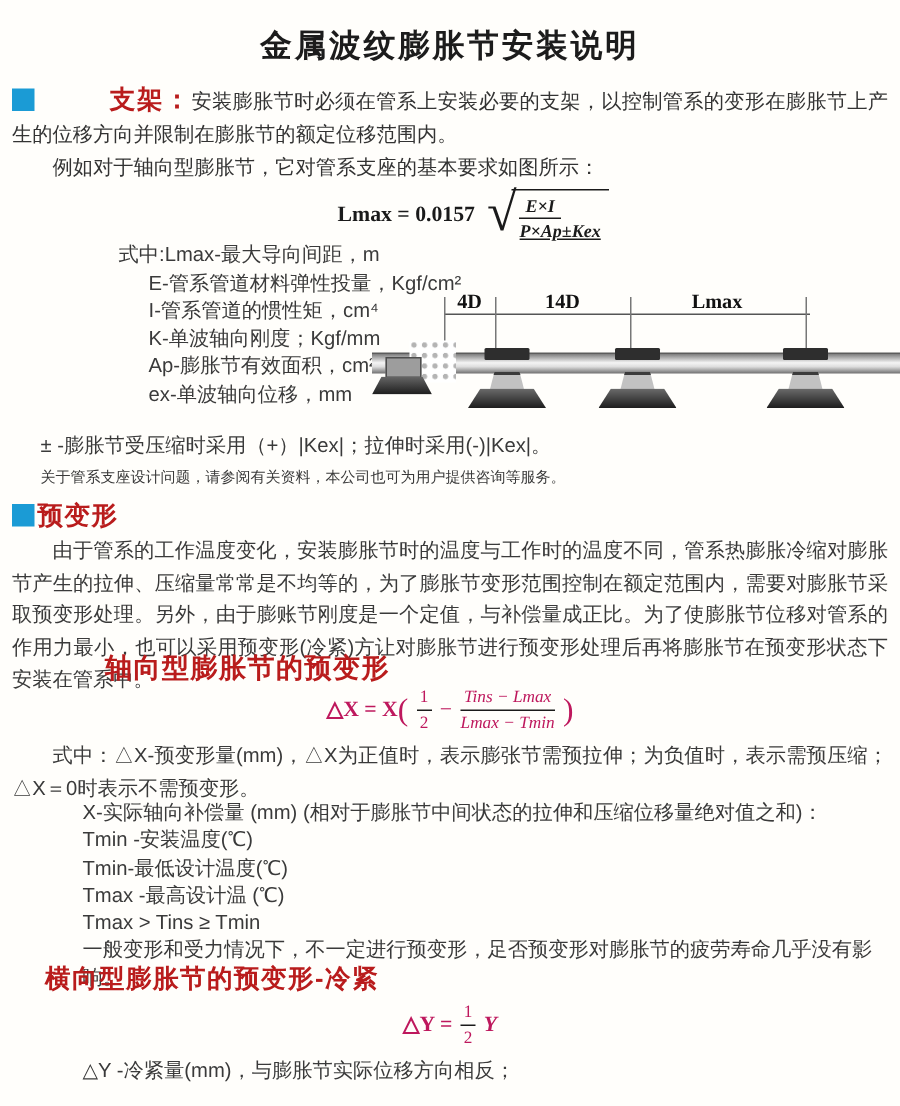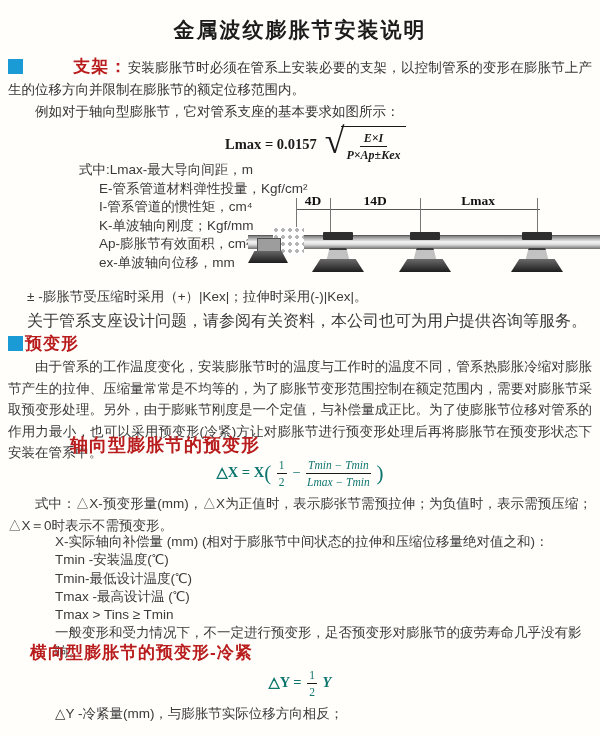--- a/index.html
+++ b/index.html
@@ -30,31 +30,31 @@
     font-size:13.5px;line-height:22px;text-align:justify;}
   .support-head{font-size:17px;font-weight:bold;margin-left:48px;letter-spacing:1px;}
   .example-line{text-indent:2em;}
   
   .formula1{top:126px;left:225px;
     font-family:"Liberation Serif",serif;font-size:14.5px;font-weight:bold;color:#1a1a1a;
     display:flex;align-items:center;}
   .sqrt{display:inline-flex;align-items:flex-start;margin-left:8px;}
   .radical{font-size:36px;font-weight:normal;line-height:30px;margin-right:-3px;}
   .sqrt-body{border-top:1.6px solid #1a1a1a;padding:2px 5px 0;}
-  .frac{display:inline-flex;flex-direction:column;align-items:center;
+  .frac{display:inline-flex;flex-direction:column;align-items:flex-start;
     font-size:12px;line-height:1.2;font-style:italic;font-weight:bold;}
   .frac .n{border-bottom:1.2px solid #1a1a1a;padding:0 4px 1px;}
-  .frac .d{padding-top:1px;}
+  .frac .d{padding-top:1px;text-decoration:underline;}
   .sqrt .frac .n{border-bottom:1.2px solid #1a1a1a;}
   
   .vars{top:161px;left:35px;width:250px;font-size:13.5px;line-height:18.6px;color:#3a3a3a;margin-left:44px;}
   .vars div{white-space:nowrap;}
   .vars .indent{margin-left:20px;}
   .pm-line{top:288px;left:27px;width:560px;font-size:13.5px;color:#3a3a3a;}
-  .consult-line{top:311px;left:27px;width:560px;font-size:16px;color:#3a3a3a;}
+  .consult-line{top:311px;left:27px;width:560px;font-size:10px;color:#3a3a3a;}
   
   .diagram{top:192px;left:246px;width:354px;height:98px;}
   .dim-line{position:absolute;left:50px;top:17px;width:244px;height:1px;background:#555;}
   .tick{position:absolute;top:6px;width:1px;height:38px;background:#777;}
   .dlabel{position:absolute;top:1px;transform:translateX(-50%);
     font-family:"Liberation Serif",serif;font-weight:bold;font-size:13.5px;color:#111;}
   .pipe{position:absolute;left:2px;top:43px;width:352px;height:13px;
     background:linear-gradient(#7d7d7d,#f4f4f4 45%,#dedede 65%,#6f6f6f);
     border-top:1px solid #5c5c5c;}
   .bellows{position:absolute;left:27px;top:35px;width:31px;height:28px;
@@ -73,21 +73,21 @@
   .anchor .abase{position:absolute;left:0;top:13px;width:40px;height:12px;
     background:linear-gradient(#666,#1d1d1d);
     clip-path:polygon(16% 0,84% 0,100% 100%,0 100%);}
   
   .sec2-head{top:332px;left:8px;font-size:17px;font-weight:bold;letter-spacing:1px;}
   .sec2-para{top:356px;left:8px;width:584px;
     font-size:13.5px;line-height:21.5px;text-align:justify;text-indent:2em;color:#3a3a3a;}
   
   .axial-head{top:433px;left:70px;font-size:18px;font-weight:bold;letter-spacing:1px;}
   .mathline{left:0;width:600px;text-align:center;
-    font-family:"Liberation Serif",serif;font-size:14.5px;color:#0f766e;}
+    font-family:"Liberation Serif",serif;font-size:14.5px;color:#be185d;}
   .axial-formula{top:458px;}
   .mathline .bold{font-weight:bold;}
   .mfrac{display:inline-flex;flex-direction:column;vertical-align:middle;
     font-size:11.5px;line-height:1.25;margin:0 2px;}
   .mfrac .n{border-bottom:1.1px solid #1a1a1a;padding:0 2px 1px;}
   .mfrac .d{padding-top:1px;}
   .ital{font-style:italic;}
   .paren{font-size:21px;vertical-align:-3px;font-weight:normal;}
   .axial-explain{top:493px;left:8px;width:584px;
     font-size:13.5px;line-height:21.5px;text-align:justify;text-indent:2em;color:#3a3a3a;}
@@ -172,21 +172,21 @@
 <div class="abs axial-head blue">轴向型膨胀节的预变形</div>
 
 <div class="abs mathline axial-formula">
   <span class="bold">△X = X</span><span class="paren">(</span>
   <span class="mfrac">
     <span class="n">1</span>
     <span class="d">2</span>
   </span>
   <span>−</span>
   <span class="mfrac ital">
-    <span class="n">Tmin − Tmin</span>
+    <span class="n">Tins − Lmax</span>
     <span class="d">Lmax − Tmin</span>
   </span>
   <span class="paren">)</span>
 </div>
 
 <div class="abs axial-explain">式中：△X-预变形量(mm)，△X为正值时，表示膨张节需预拉伸；为负值时，表示需预压缩；△X＝0时表示不需预变形。</div>
 
 <div class="abs axial-lines">
   <div>X-实际轴向补偿量 (mm) (相对于膨胀节中间状态的拉伸和压缩位移量绝对值之和)：</div>
   <div>Tmin -安装温度(℃)</div>

